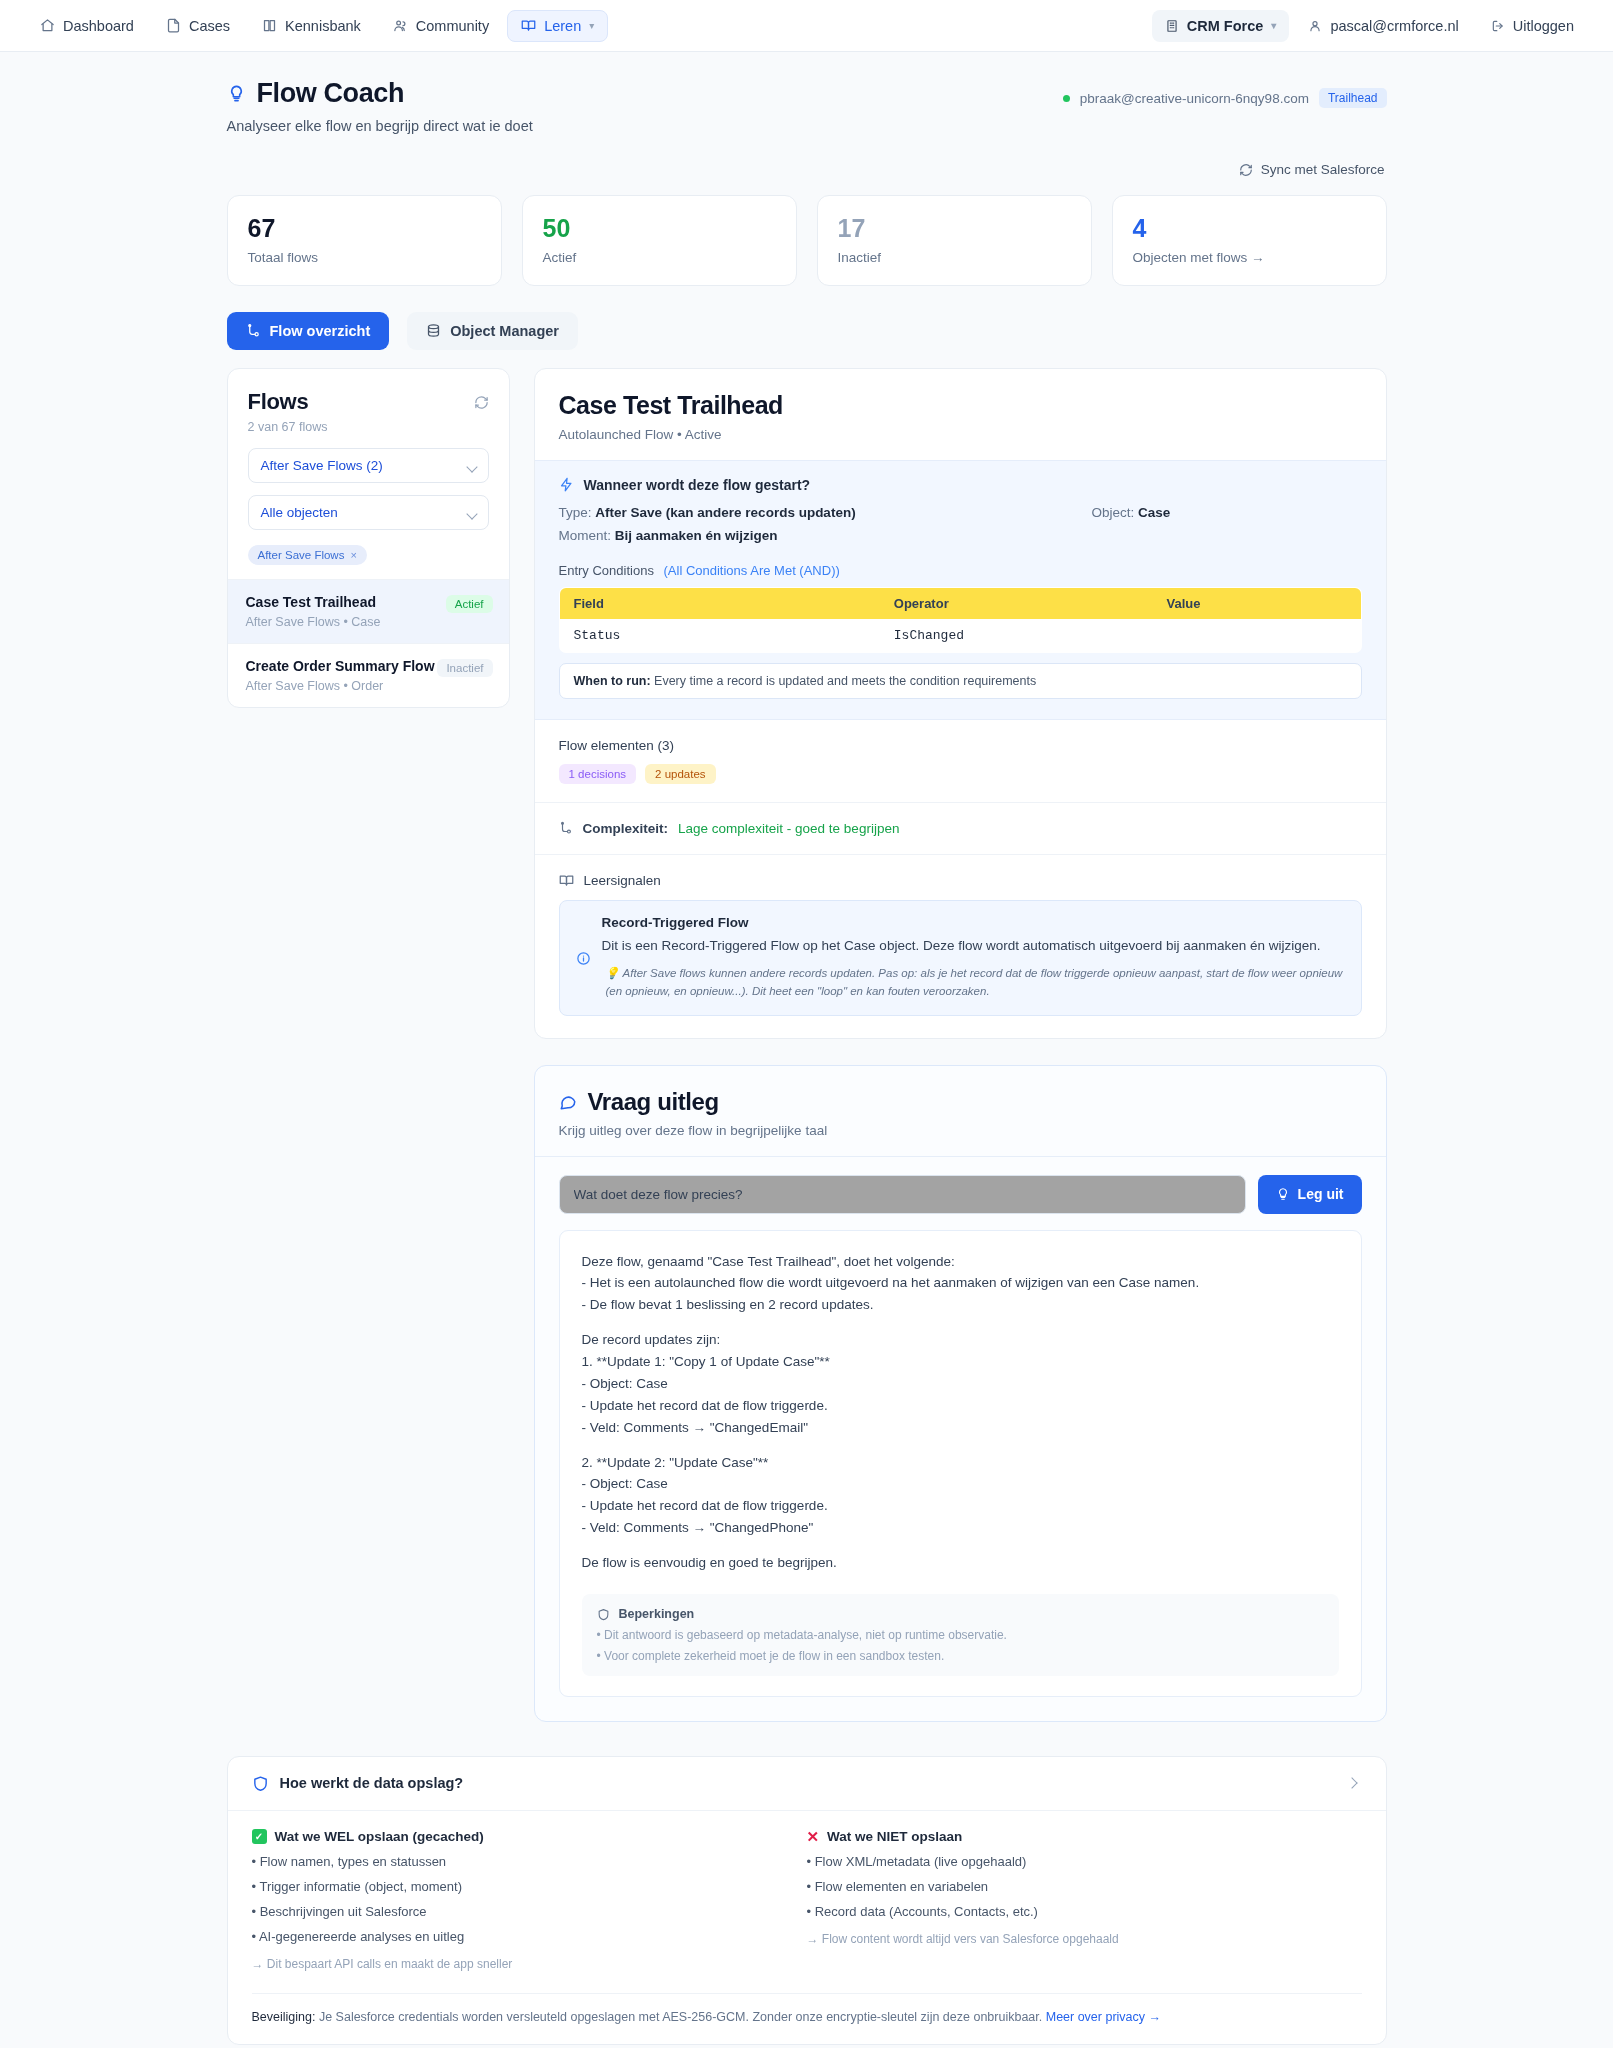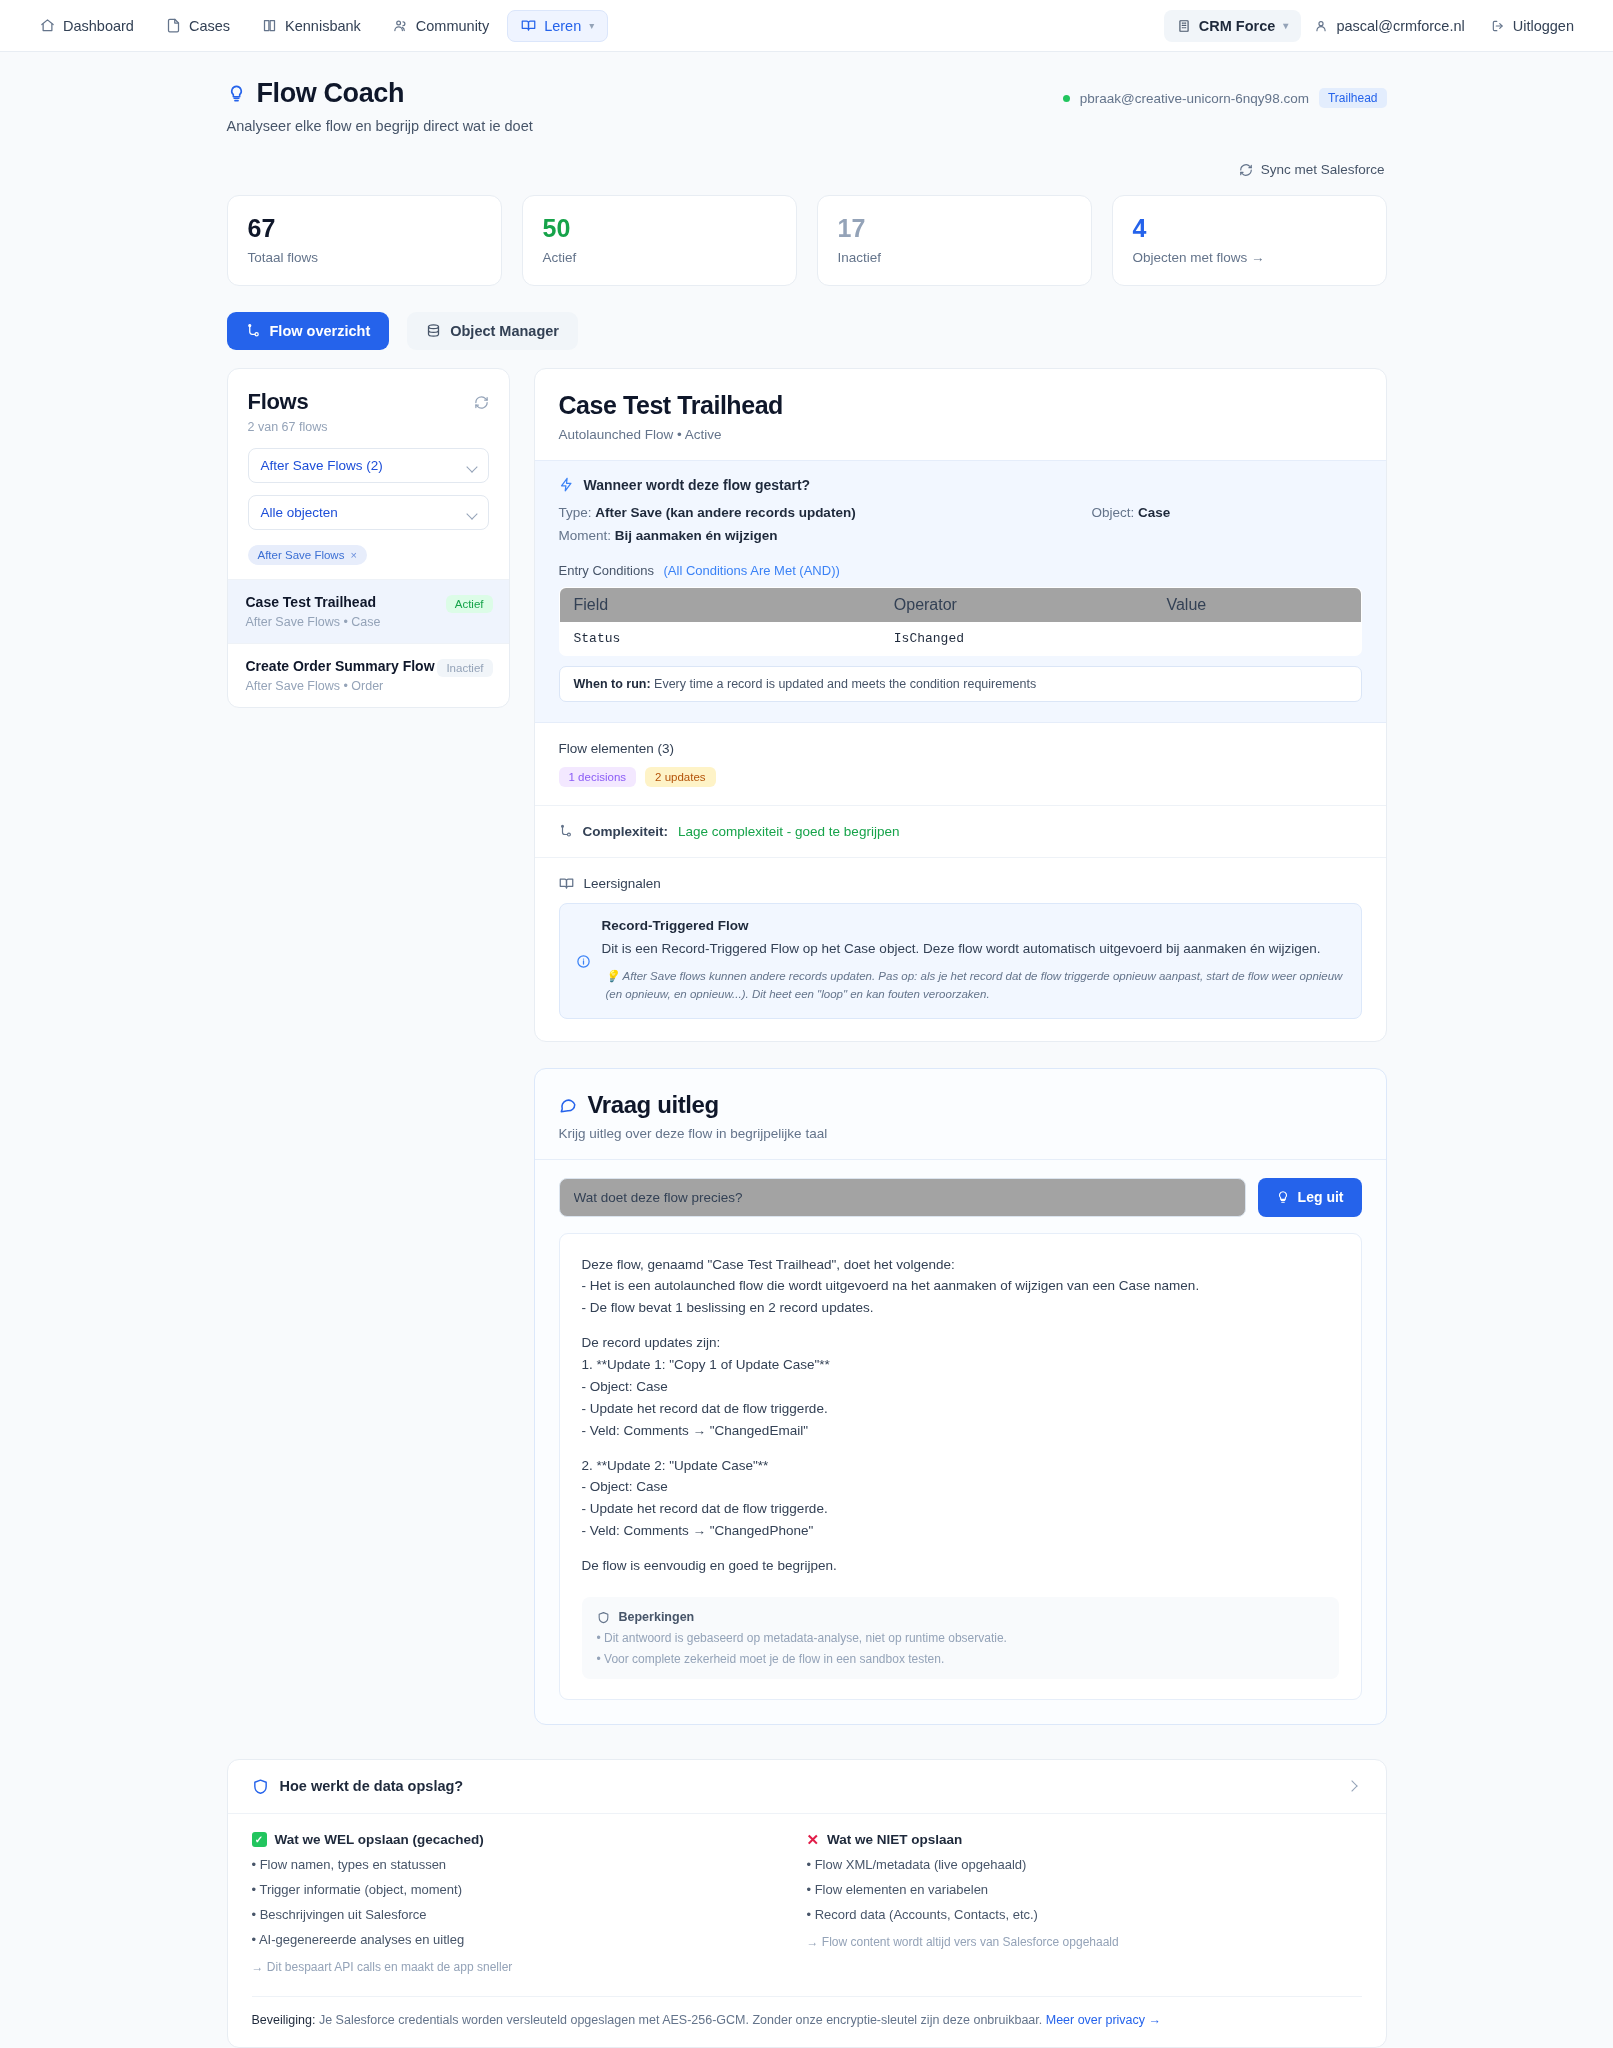--- a/index.html
+++ b/index.html
@@ -33,21 +33,21 @@
     cursor: pointer;
     white-space: nowrap;
   }
   .nav-item.active {
     background: #eff4ff;
     color: #2563eb;
     border: 1px solid #dbe6fb;
     padding: 7px 13px;
   }
   .nav-spacer { flex: 1; }
-  .nav-right { display: flex; align-items: center; }
+  .nav-right { display: flex; align-items: center; gap: 6px; }
   .org-chip {
     display: flex; align-items: center; gap: 8px;
     background: #f1f5f9;
     border-radius: 8px;
     padding: 8px 13px;
     font-size: 14.5px;
     color: #1e293b;
     font-weight: 600;
     cursor: pointer;
   }
@@ -206,24 +206,24 @@
   .cond-table {
     margin-top: 9px;
     width: 100%;
     border: 1px solid #dbe6f7;
     border-radius: 7px;
     overflow: hidden;
     background: #fff;
     border-collapse: collapse;
   }
   .cond-table th {
-    background: #a3a3a3;
+    background: #fde047;
     text-align: left;
-    font-size: 16px;
-    font-weight: 400;
+    font-size: 13px;
+    font-weight: 700;
     color: #334155;
     padding: 8px 14px;
   }
   .cond-table td {
     font-size: 13px;
     padding: 9px 14px;
     color: #1e293b;
     font-family: "Liberation Mono", monospace;
     background: #fff;
   }

